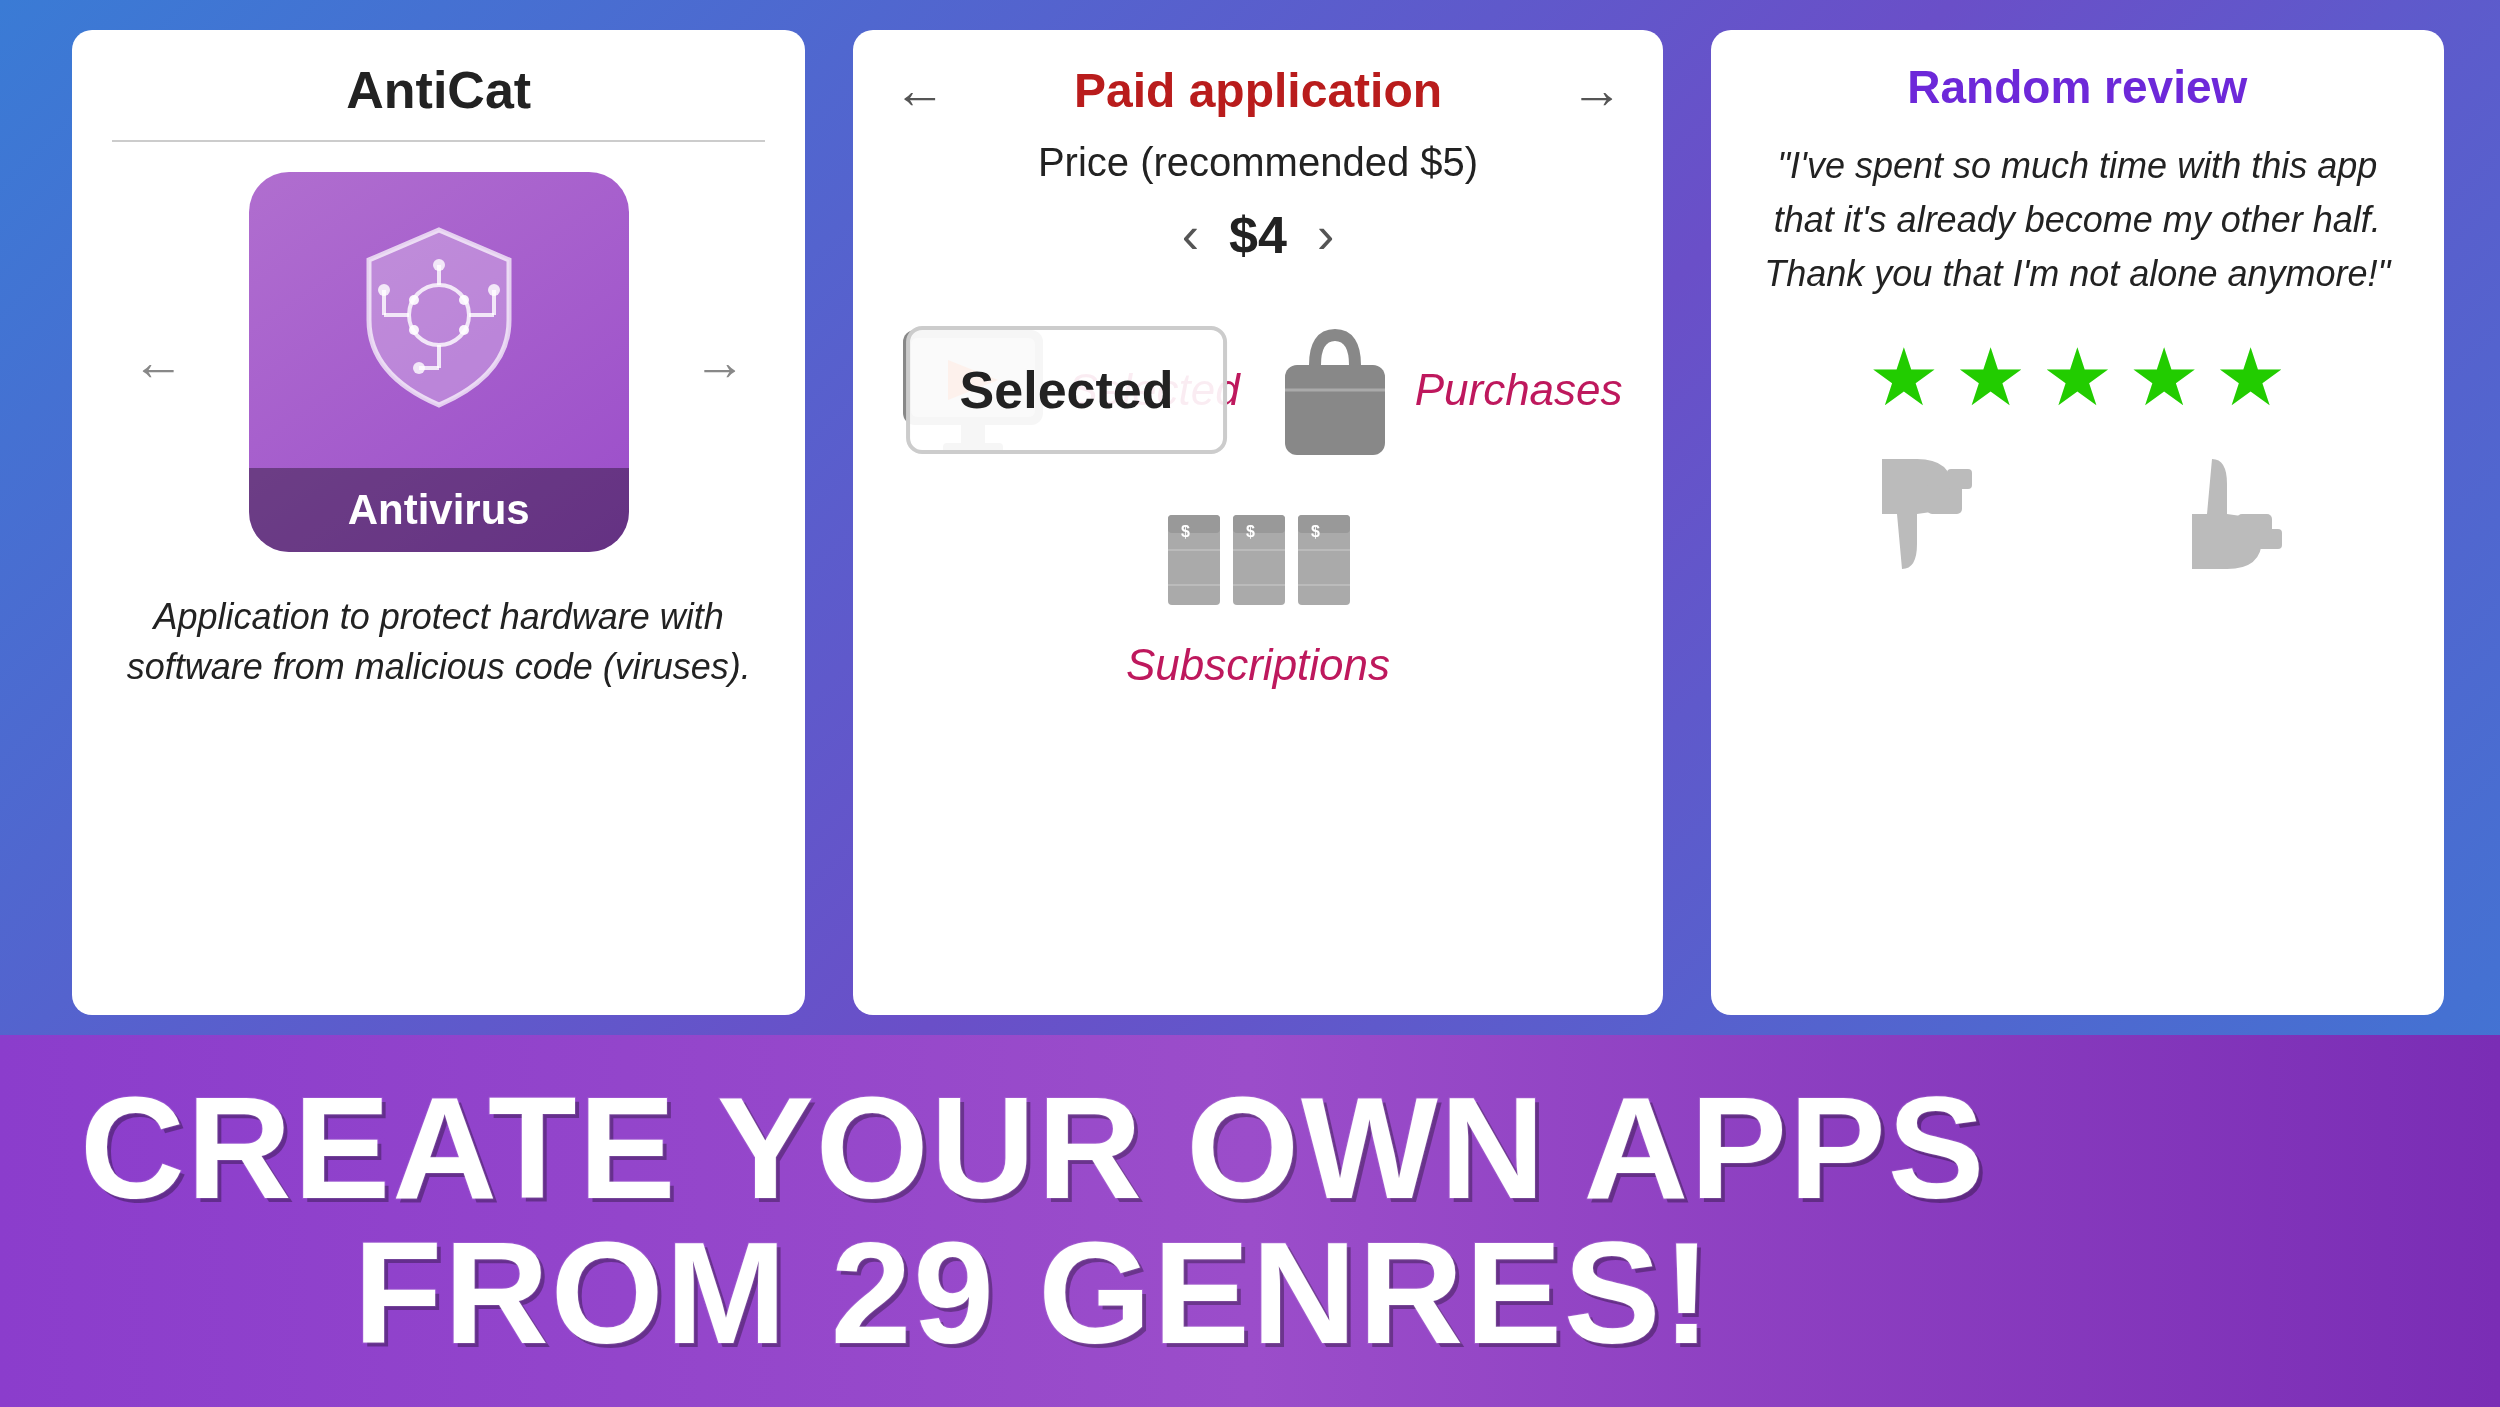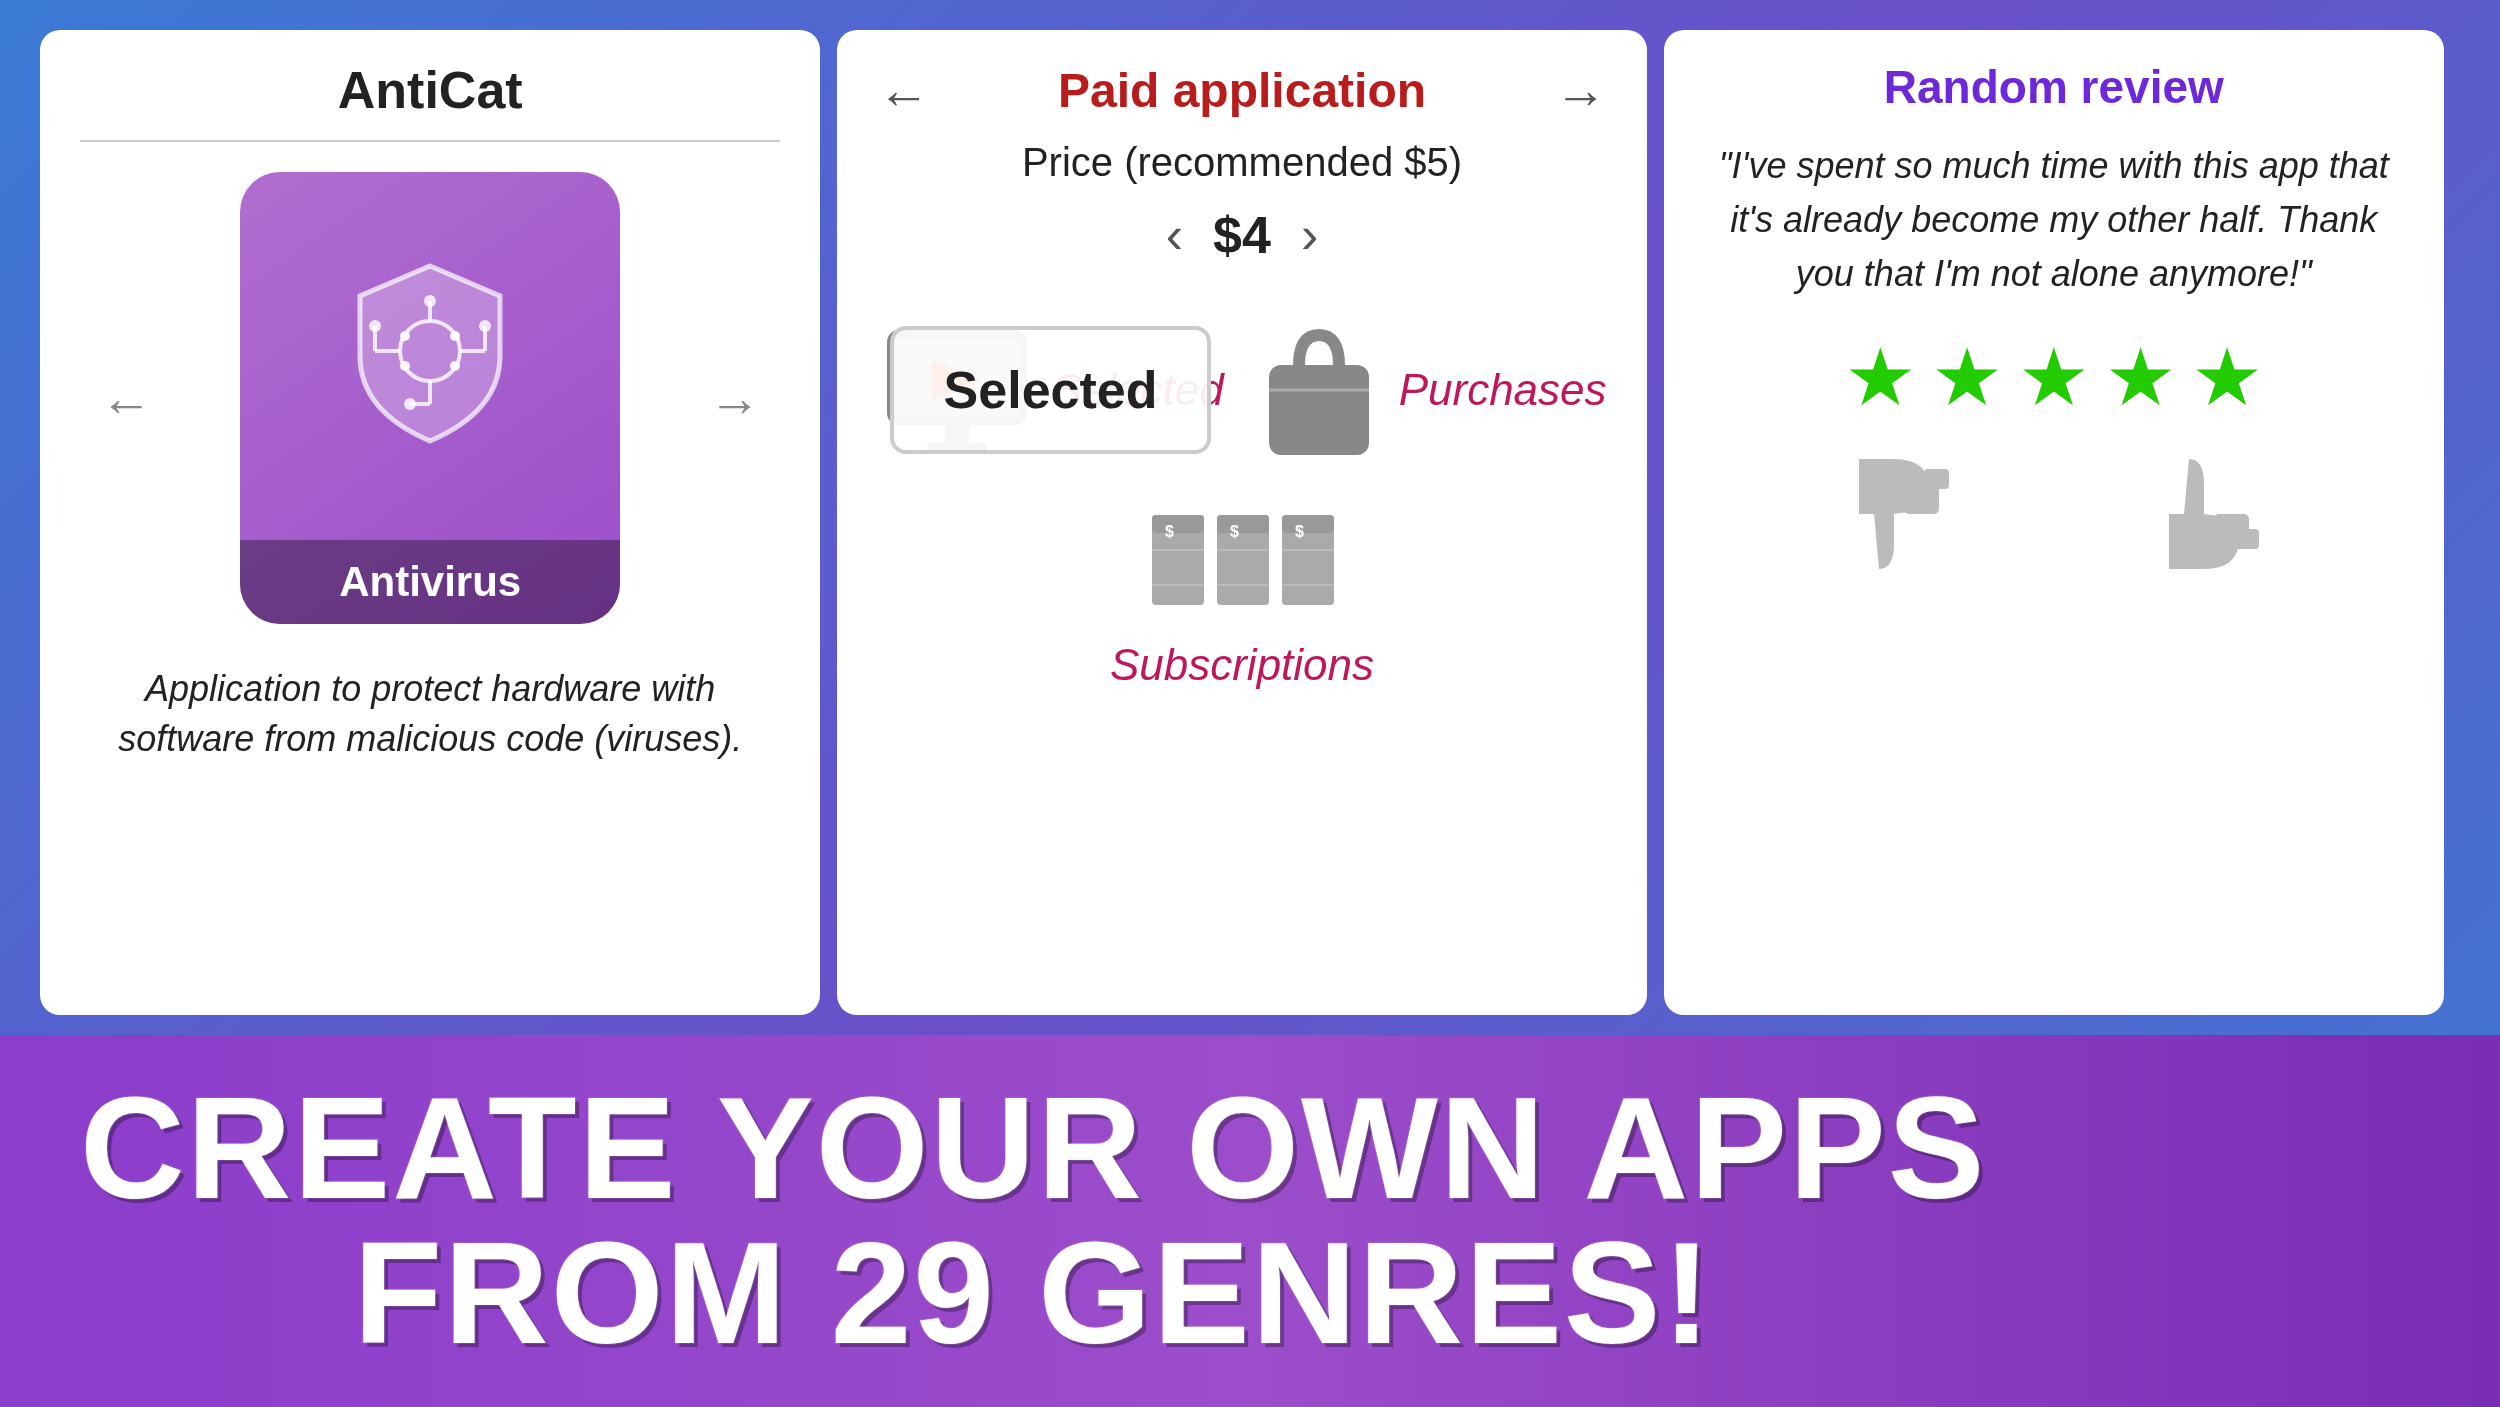--- a/index.html
+++ b/index.html
@@ -10,21 +10,22 @@
       font-family: Arial, sans-serif;
       overflow: hidden;
       display: flex;
       flex-direction: column;
     }
 
     .top-section {
       flex: 1;
       display: flex;
       padding: 30px 56px 20px 40px;
-      gap: 17px;
+      gap: 48px;
+      margin-left: 32px;
     }
 
     
     .card {
       background: #fff;
       border-radius: 20px;
       flex: 1;
       display: flex;
       flex-direction: column;
       align-items: center;
@@ -41,21 +42,21 @@
       text-align: center;
     }
     .card1 .divider {
       width: 100%;
       height: 2px;
       background: #ccc;
       margin-bottom: 30px;
     }
     .card1 .app-icon-container {
       width: 380px;
-      height: 452px;
+      height: 380px;
       border-radius: 40px;
       background: linear-gradient(145deg, #b06ecf, #9b4dca);
       display: flex;
       flex-direction: column;
       align-items: center;
       justify-content: space-between;
       overflow: hidden;
       position: relative;
     }
     .card1 .icon-top {

